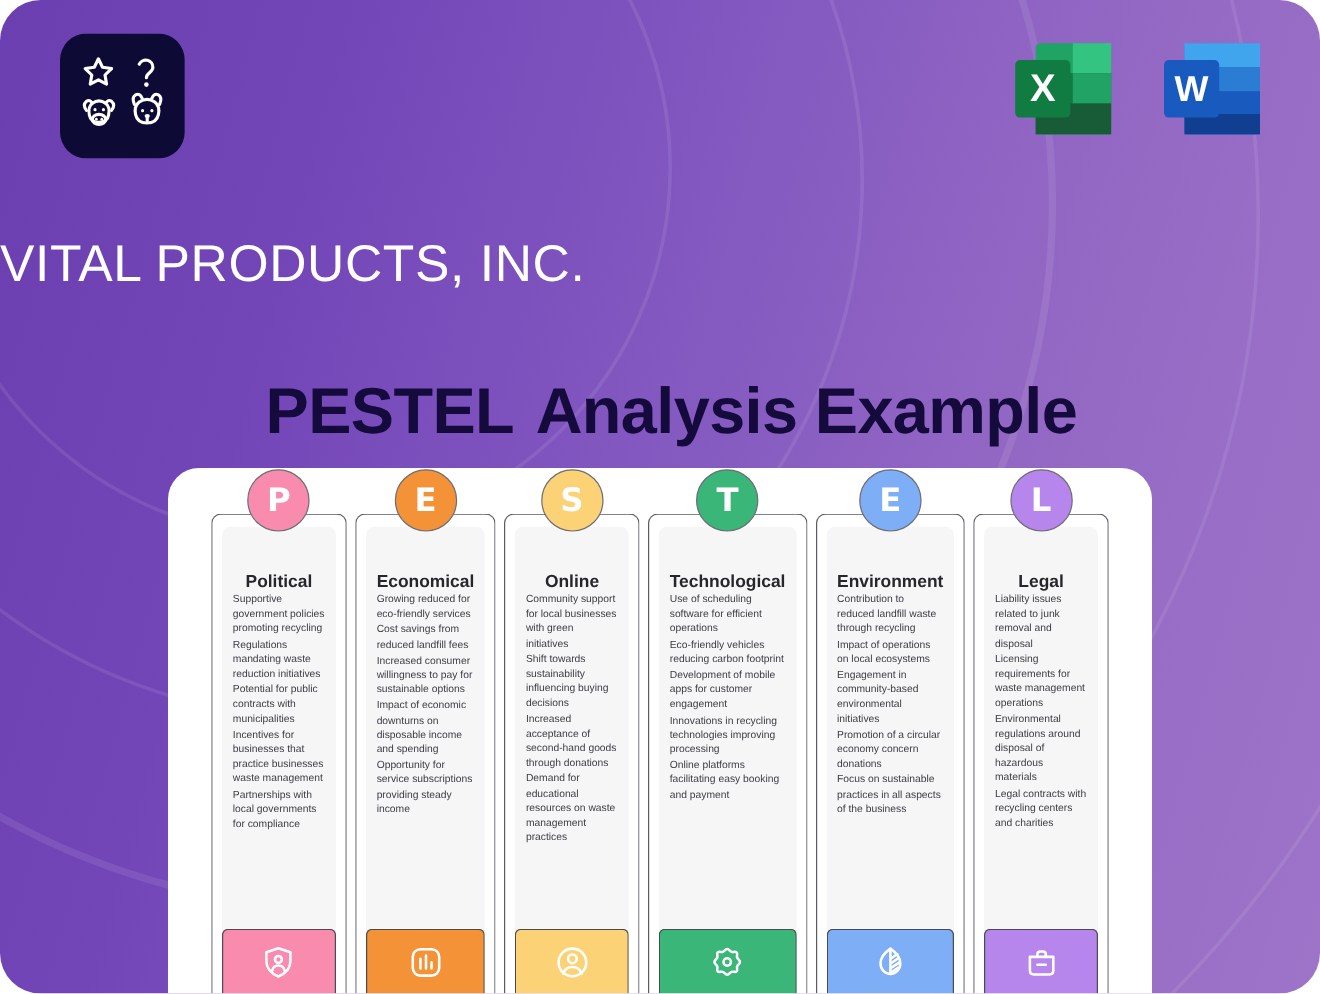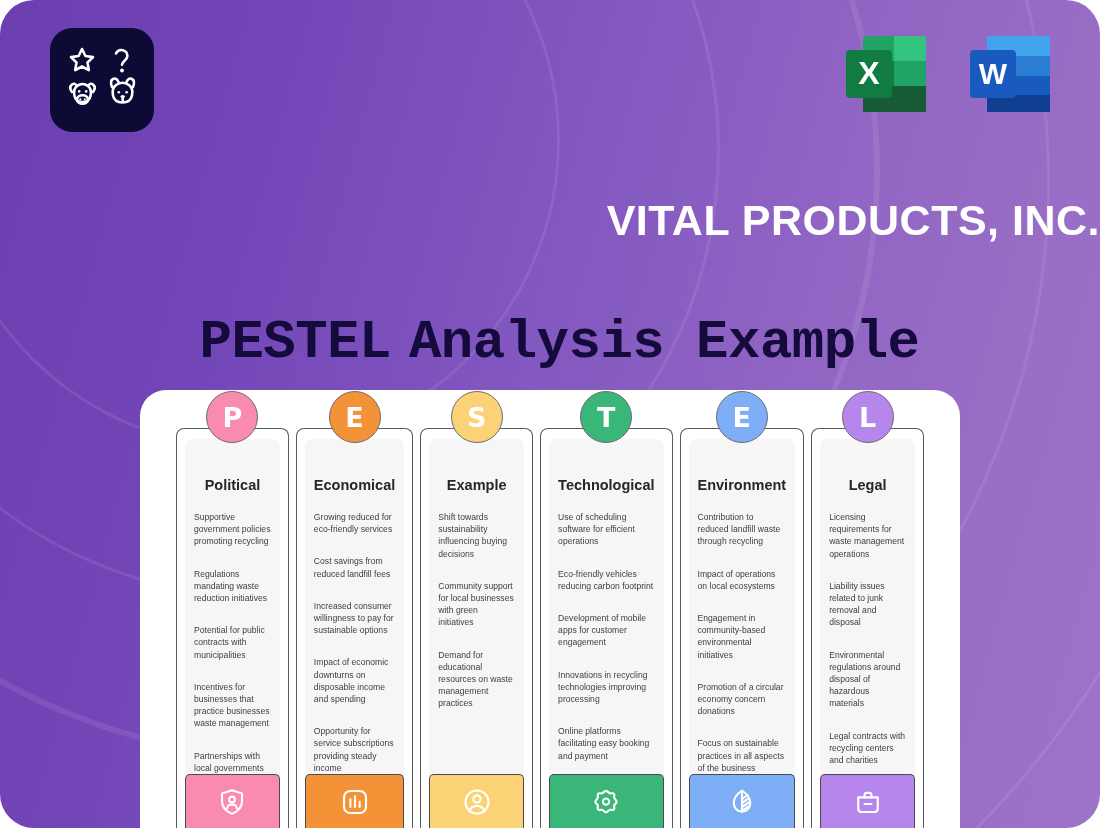--- a/index.html
+++ b/index.html
@@ -35,35 +35,35 @@
 
   .office-icons {
     position: absolute; right: 42px; top: 28px;
     display: flex; gap: 28px; align-items: flex-start;
   }
   .office-icon { position: relative; width: 96px; height: 96px; }
 
   
   .company-title {
     position: absolute; left: 0; right: 0; top: 196px;
-    text-align: right;
+    text-align: left;
     color: #ffffff;
     font-size: 43px;
-    font-weight: bold;
+    font-weight: normal;
     letter-spacing: 0.5px;
     font-family: "Liberation Sans", sans-serif;
   }
   .main-title {
     position: absolute; left: 0; right: 0; top: 312px;
     text-align: center;
     color: #140a3c;
     font-size: 54px;
     font-weight: bold;
     letter-spacing: -0.5px;
-    font-family: Liberation Mono, monospace;
+    font-family: Liberation Sans, sans-serif;
     white-space: nowrap;
     padding-left: 19px;
   }
   .main-title .kw { margin-right: 18px; }
 
   
   .card {
     position: absolute;
     left: 140px; top: 390px;
     width: 820px; height: 438px;
@@ -111,24 +111,23 @@
     font-weight: bold;
     font-family: "DejaVu Sans", sans-serif;
     z-index: 4;
   }
   .col-title {
     text-align: center;
     font-size: 14.5px;
     font-weight: bold;
     color: #26262b;
     margin-top: 20px;
-    margin-bottom: 18px;
     font-family: "Liberation Sans", sans-serif;
   }
-  .bullets { display: flex; flex-direction: column; gap: 20px; }
+  .bullets { display: flex; flex-direction: column; gap: 1px; }
   .bullet {
     font-size: 8.6px;
     line-height: 1.42;
     color: #3c3c44;
     font-family: "Liberation Sans", sans-serif;
   }
   .icon-tile {
     position: absolute;
     left: 8px; right: 8px; bottom: 0;
     height: 54px;
@@ -255,24 +254,25 @@
           <div class="icon-tile" style="background: rgb(243, 146, 55);">
             <svg viewBox="0 0 24 24" fill="none" stroke="#ffffff" stroke-width="1.7" stroke-linecap="round" stroke-linejoin="round">
               <rect x="3.2" y="3.2" width="17.6" height="17.6" rx="5"></rect>
               <path d="M8.3 16V9.6M12 16V7.4M15.7 16v-4.1"></path>
             </svg>
           </div>
         </div>
         <div class="col">
           <div class="badge" style="background: rgb(252, 210, 119);">S</div>
           <div class="col-inner">
-            <div class="col-title">Example</div>
-            <div class="bullets">
+            <div class="col-title">Online</div>
+            <div class="bullets">
+              <div class="bullet">Community support for local businesses with green initiatives</div>
               <div class="bullet">Shift towards sustainability influencing buying decisions</div>
-              <div class="bullet">Community support for local businesses with green initiatives</div>
+              <div class="bullet">Increased acceptance of second-hand goods through donations</div>
               <div class="bullet">Demand for educational resources on waste management practices</div>
             </div>
           </div>
           <div class="icon-tile" style="background: rgb(252, 210, 119);">
             <svg viewBox="0 0 24 24" fill="none" stroke="#ffffff" stroke-width="1.7" stroke-linecap="round" stroke-linejoin="round">
               <circle cx="12" cy="12" r="9.2"></circle>
               <circle cx="12" cy="9.6" r="2.9"></circle>
               <path d="M5.9 19.6c.8-3 3.2-4.5 6.1-4.5s5.3 1.5 6.1 4.5"></path>
             </svg>
           </div>
@@ -314,22 +314,22 @@
               <path d="M12 3.4v16.3"></path>
               <path d="M12.6 9.2 16.6 6.4M12.6 12.4l4.9-3.3M12.6 15.6l4.9-3.3M12.6 18.6l4.2-2.9"></path>
             </svg>
           </div>
         </div>
         <div class="col">
           <div class="badge" style="background: rgb(183, 134, 236);">L</div>
           <div class="col-inner">
             <div class="col-title">Legal</div>
             <div class="bullets">
+              <div class="bullet">Liability issues related to junk removal and disposal</div>
               <div class="bullet">Licensing requirements for waste management operations</div>
-              <div class="bullet">Liability issues related to junk removal and disposal</div>
               <div class="bullet">Environmental regulations around disposal of hazardous materials</div>
               <div class="bullet">Legal contracts with recycling centers and charities</div>
             </div>
           </div>
           <div class="icon-tile" style="background: rgb(183, 134, 236);">
             <svg viewBox="0 0 24 24" fill="none" stroke="#ffffff" stroke-width="1.7" stroke-linecap="round" stroke-linejoin="round">
               <path d="M4.2 8.3h15.6v9.1c0 1.6-1 2.6-2.6 2.6H6.8c-1.6 0-2.6-1-2.6-2.6z"></path>
               <path d="M9.2 8.3V6.6c0-1.1.8-1.9 1.9-1.9h1.8c1.1 0 1.9.8 1.9 1.9v1.7"></path>
               <path d="M9.2 13.6h5.6"></path>
             </svg>

